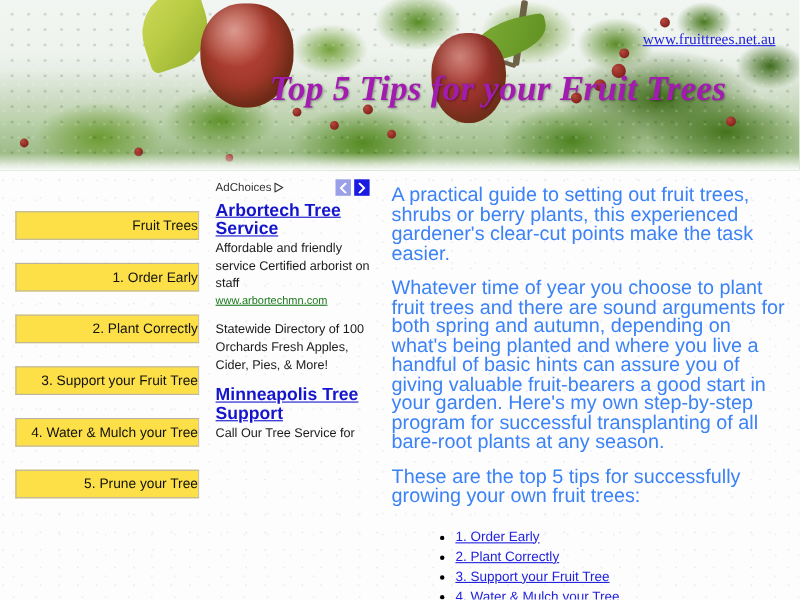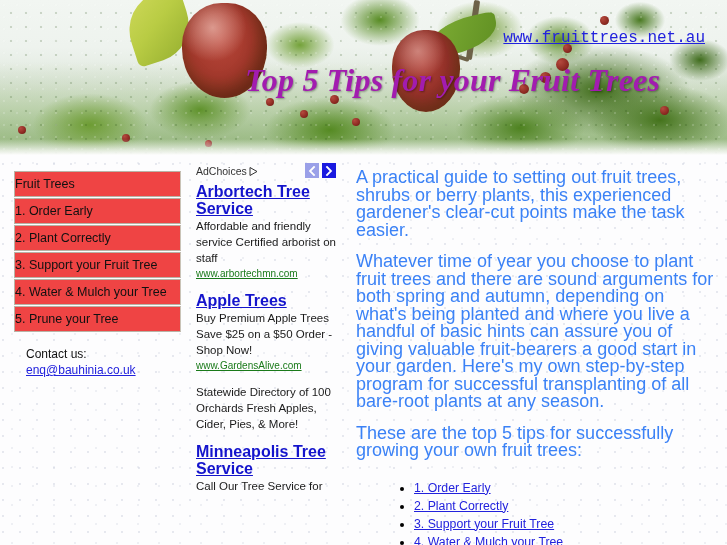--- a/index.html
+++ b/index.html
@@ -140,24 +140,24 @@
     font-size: 32px;
     letter-spacing: 0.2px;
     white-space: nowrap;
     text-shadow: 1px 1px 2px rgba(0,0,0,0.35);
   }
   .banner-url {
     position: absolute;
     right: 22px;
     top: 29px;
     color: #2222dd;
-    font-size: 16px;
+    font-size: 14px;
     text-decoration: underline;
     white-space: nowrap;
-    font-family: Liberation Mono, monospace;
+    font-family: Liberation Serif, serif;
   }
 
   
   .content {
     position: absolute;
     left: 0; top: 155px;
     width: 727px;
     height: 390px;
     z-index: 3;
   }
@@ -167,29 +167,30 @@
     position: absolute;
     left: 14px; top: 16px;
     width: 167px;
   }
   .nav-btn {
     box-sizing: border-box;
     width: 167px;
     height: 26px;
     line-height: 25px;
     margin-bottom: 1px;
-    text-align: left;
+    text-align: right;
     font-size: 12.5px;
     color: #111111;
-    background: #ef4444;
+    background: #fde047;
     border: 1px solid #b9b3a6;
     border-right-color: #c9c3b7;
     cursor: pointer;
     white-space: nowrap;
     overflow: hidden;
+    margin-top: 21px;
   }
   .nav-btn:first-child {
     font-size: 12.5px;
   }
   .contact {
     margin-top: 14px;
     padding-left: 12px;
     font-size: 12px;
     color: #111111;
     line-height: 16px;
@@ -338,24 +339,20 @@
 <div class="content">
 
   <div class="sidebar">
     <div class="nav-btn">Fruit Trees</div>
     <div class="nav-btn">1. Order Early</div>
     <div class="nav-btn">2. Plant Correctly</div>
     <div class="nav-btn">3. Support your Fruit Tree</div>
     <div class="nav-btn">4. Water &amp; Mulch your Tree</div>
     <div class="nav-btn">5. Prune your Tree</div>
 
-    <div class="contact">
-      <div>Contact us:</div>
-      <a>enq@bauhinia.co.uk</a>
-    </div>
   </div>
 
   <div class="ads">
     <div class="ads-head">
       <div class="adchoices">
         <span>AdChoices</span><span class="adchoices-tri"><svg width="9" height="9" viewBox="0 0 9 9">
               <path d="M1 0.5 L1 8.5 L8 4.5 Z" fill="none" stroke="#333" stroke-width="1"></path>
             </svg></span>
       </div>
       <div class="arrows">
@@ -375,32 +372,27 @@
         </div>
       </div>
     </div>
 
     <div class="ad">
       <a class="ad-title">Arbortech Tree Service</a>
       <div class="ad-desc">Affordable and friendly service Certified arborist on staff</div>
       <a class="ad-url">www.arbortechmn.com</a>
     </div>
 
-    <div class="ad">
-      <a class="ad-title">Apple Trees</a>
-      <div class="ad-desc">Buy Premium Apple Trees Save $25 on a $50 Order - Shop Now!</div>
-      <a class="ad-url">www.GardensAlive.com</a>
-    </div>
 
     <div class="ad">
       <div class="ad-desc">Statewide Directory of 100 Orchards Fresh Apples, Cider, Pies, &amp; More!</div>
     </div>
 
     <div class="ad">
-      <a class="ad-title">Minneapolis Tree Service</a>
+      <a class="ad-title">Minneapolis Tree Support</a>
       <div class="ad-desc">Call Our Tree Service for</div>
     </div>
   </div>
 
   <div class="article">
     <p>A practical guide to setting out fruit trees, shrubs or berry plants, this experienced gardener's clear-cut points make the task easier.</p>
     <p>Whatever time of year you choose to plant fruit trees and there are sound arguments for both spring and autumn, depending on what's being planted and where you live a handful of basic hints can assure you of giving valuable fruit-bearers a good start in your garden. Here's my own step-by-step program for successful transplanting of all bare-root plants at any season.</p>
     <p>These are the top 5 tips for successfully growing your own fruit trees:</p>
 
     <ul class="tips-list">

